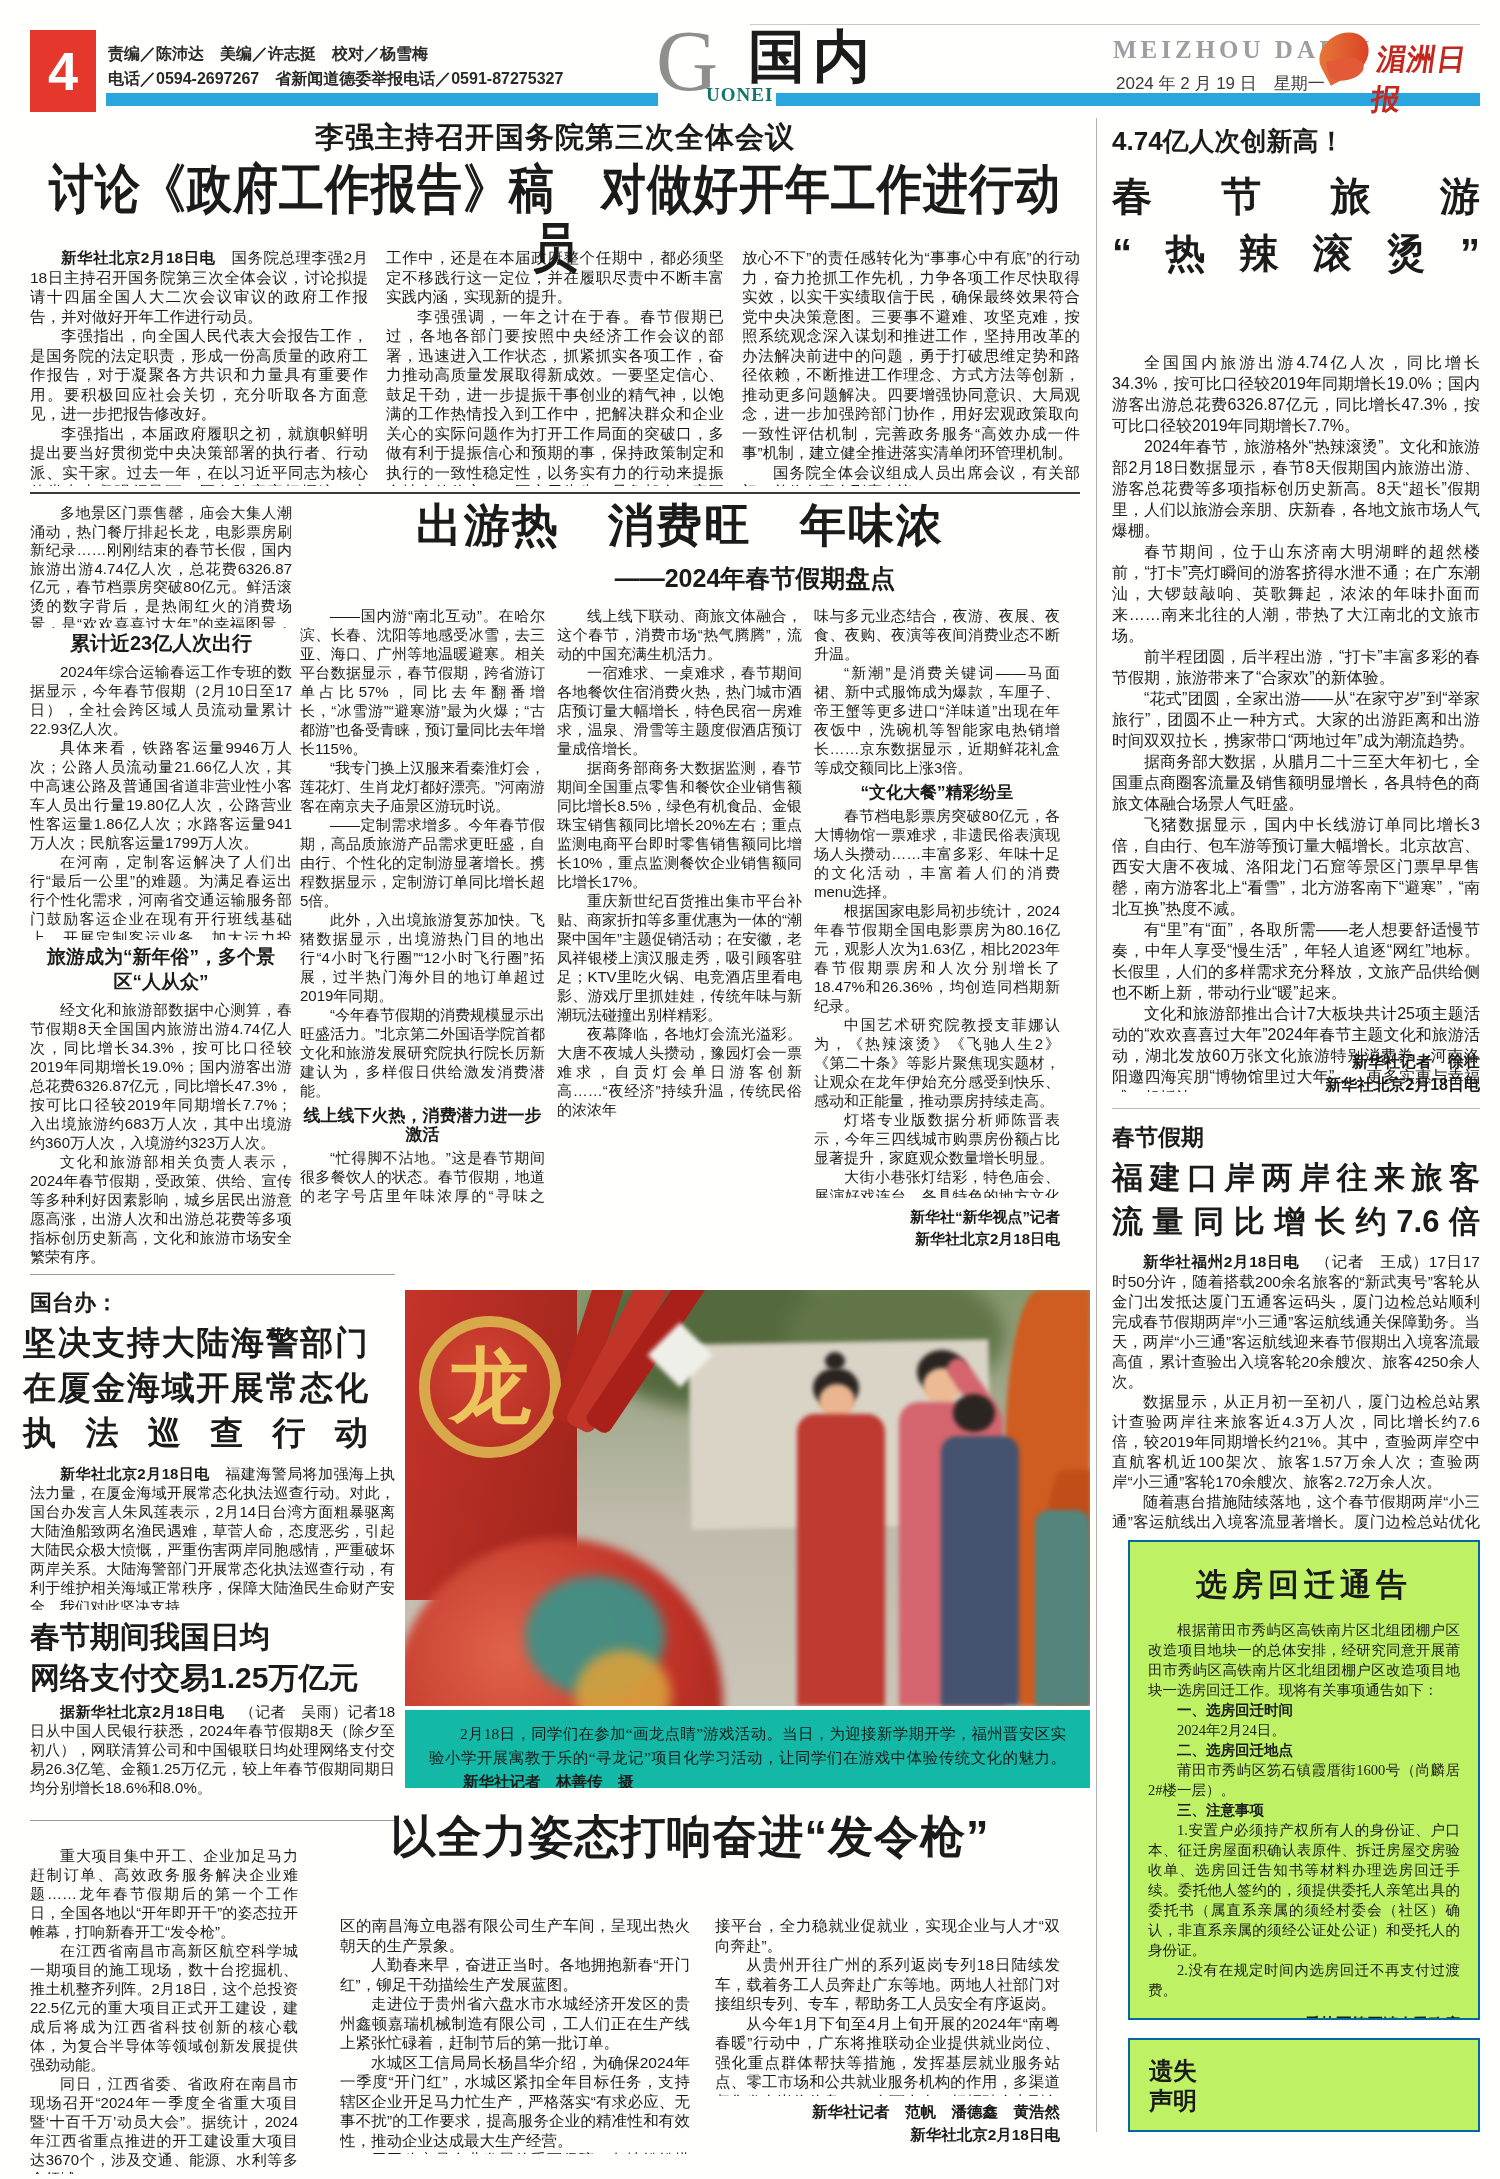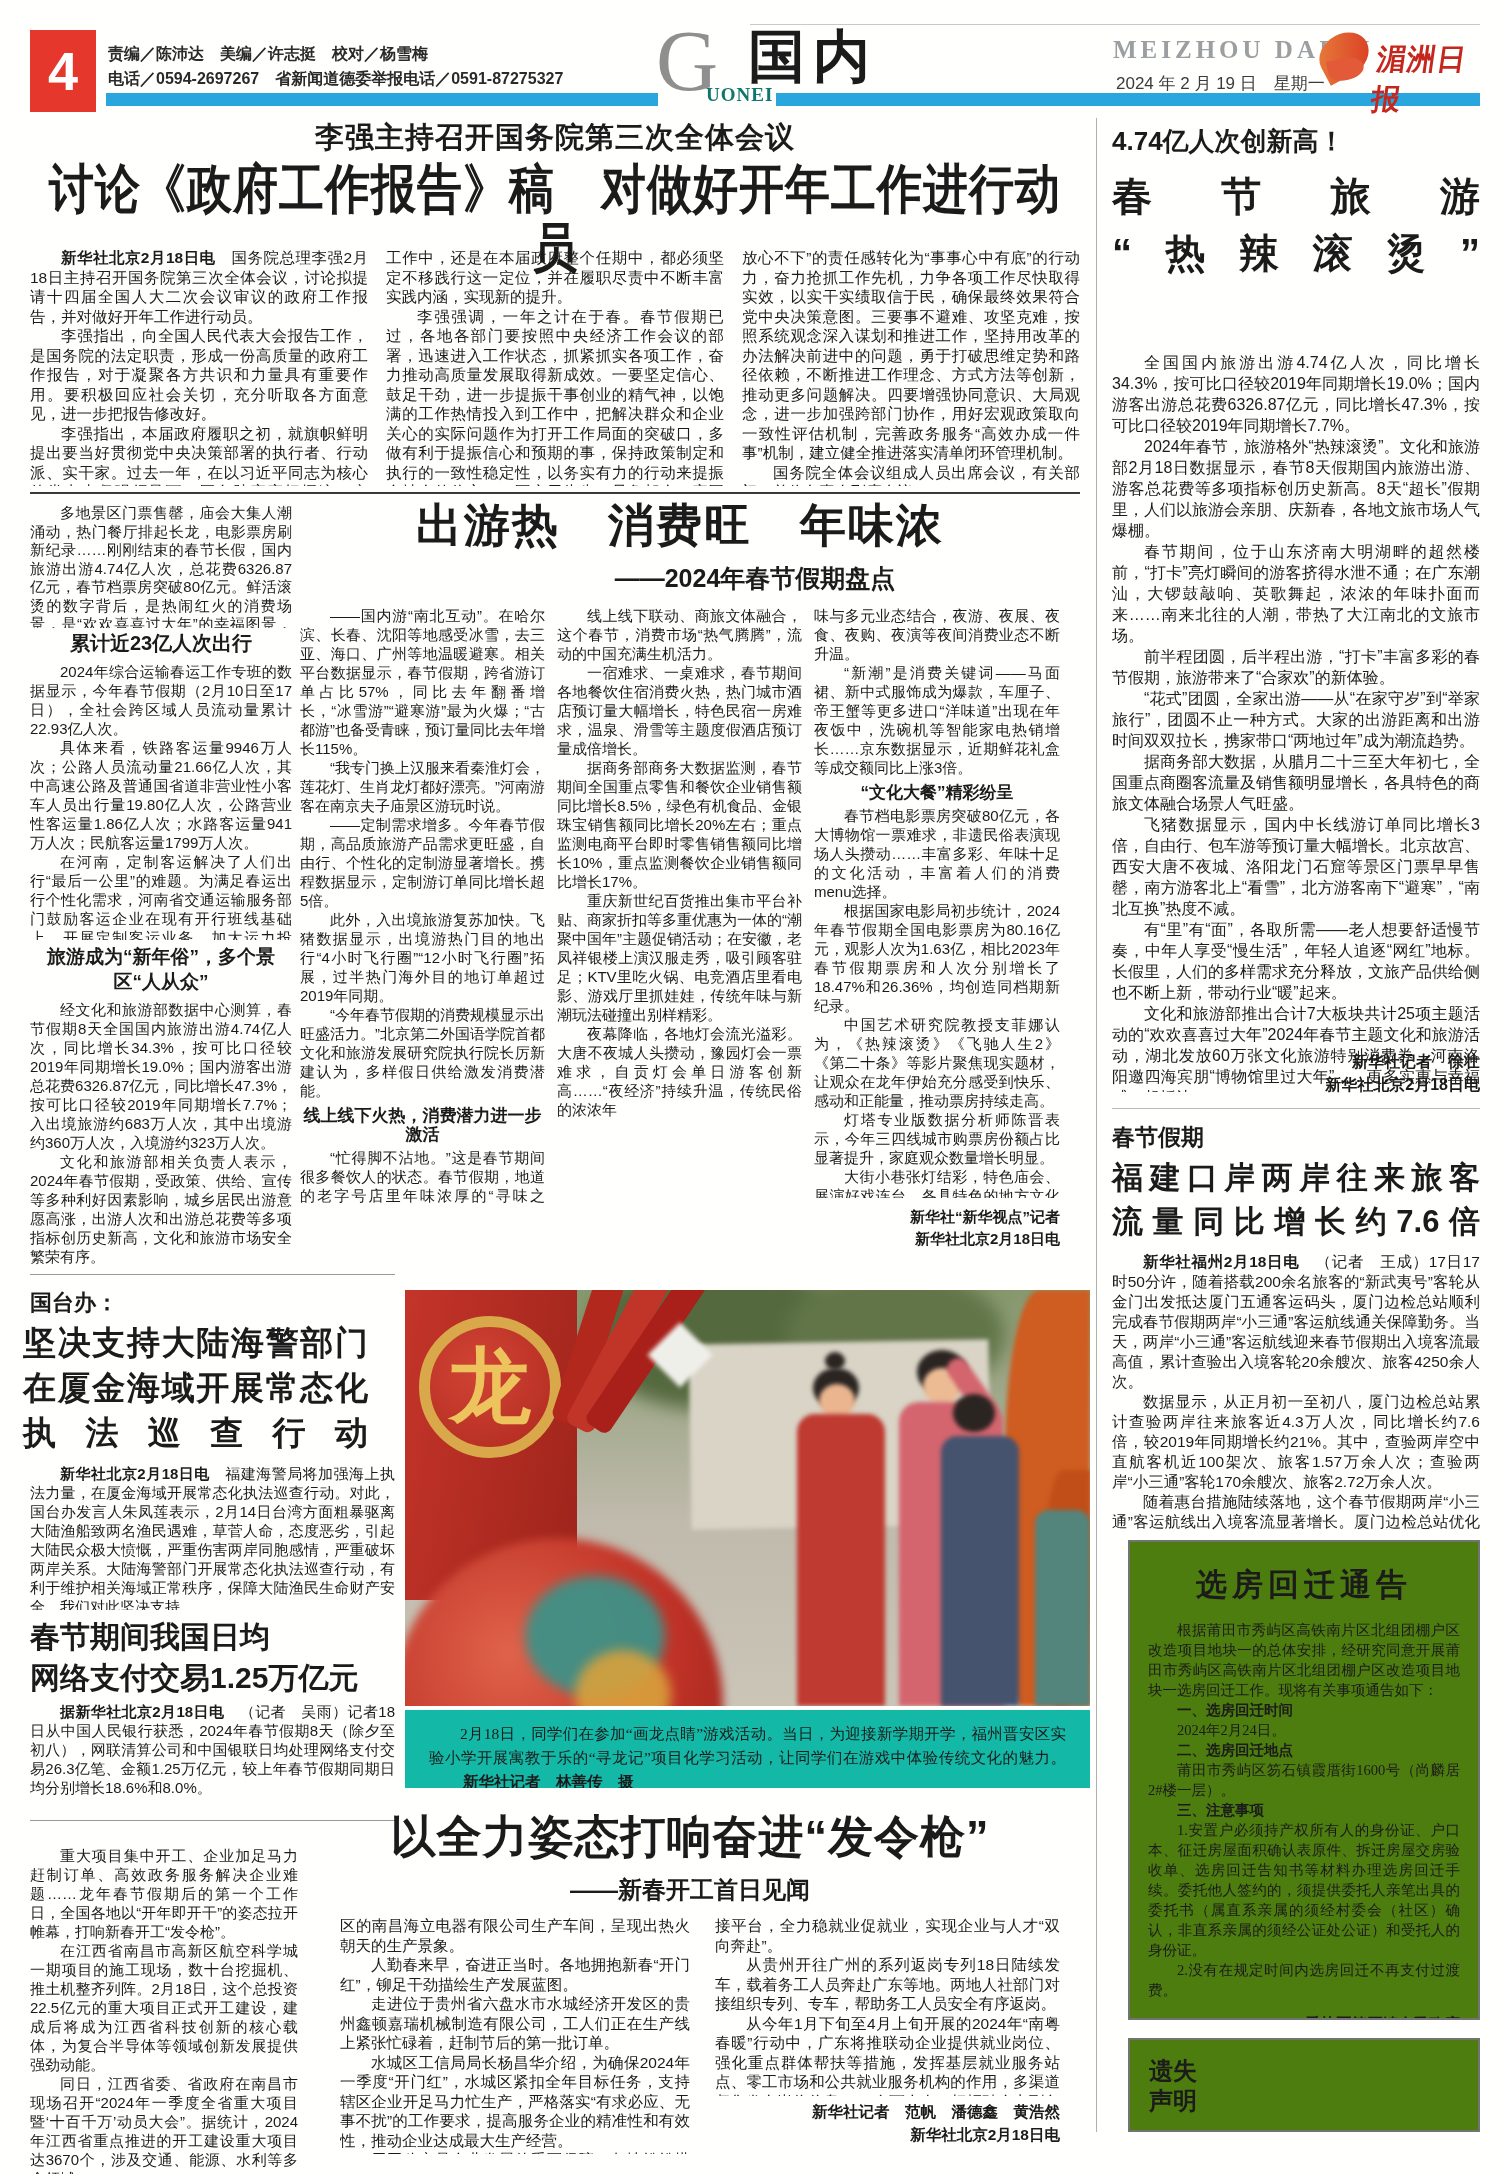--- a/index.html
+++ b/index.html
@@ -10,21 +10,21 @@
   .b{font-weight:bold;}
   .serif{font-family:"Liberation Serif","DejaVu Serif",serif;}
   .jcol{text-align:justify;overflow:hidden;}
   .jcol p{margin:0;text-indent:2em;}
   .spread{text-align:justify;text-align-last:justify;}
   .msub{font-weight:bold;text-align:center;text-indent:0 !important;margin:6px 0 4px 0 !important;}
   .sig{text-align:right;font-weight:bold;}
   .hairline{background:#c9c9c9;}
   .kicker{font-weight:bold;letter-spacing:1px;}
   .headline{font-weight:900;letter-spacing:1px;line-height:1.1;}
-  .notice-box{border:2px solid #737373;background:#4d7c0f;box-sizing:border-box;overflow:hidden;}
+  .notice-box{border:2px solid #0369a1;background:#bef264;box-sizing:border-box;overflow:hidden;}
   .notice-box p{margin:0;}
   
   #photo{overflow:hidden;background:linear-gradient(180deg,#86986d 0%,#a3aa8e 28%,#c0baac 55%,#cbc5b8 100%);}
   .blob{position:absolute;border-radius:50%;filter:blur(9px);}
   .soft{filter:blur(2px);}
 </style>
 </head>
 <body>
 
 <div id="page">
@@ -244,21 +244,20 @@
     <div class="abs" style="left:120px;top:286px;width:140px;height:120px;border-radius:50%;filter:blur(6px);background:#3f9187;opacity:.95;"></div>
     <div class="abs" style="left:170px;top:360px;width:96px;height:90px;border-radius:50%;filter:blur(6px);background:#d9a13c;opacity:.9;"></div>
   </div>
 
   <div class="abs serif" style="left:405px;top:1710px;width:685px;height:78px;background:#14b8a6;box-sizing:border-box;padding:12px 24px;
        font-size:15.5px;line-height:24px;text-align:justify;overflow:hidden;">
     <p style="margin:0;text-indent:2em;"><span>2月18日，同学们在参加“画龙点睛”游戏活动。当日，为迎接新学期开学，福州晋安区实验小学开展寓教于乐的“寻龙记”项目化学习活动，让同学们在游戏中体验传统文化的魅力。</span><span class="b" style="margin-left:34px;">新华社记者　林善传　摄</span></p>
   </div>
 
   <div class="abs headline ctr" style="left:310px;top:1812px;width:760px;font-size:45px;">以全力姿态打响奋进“发令枪”</div>
-  <div class="abs ctr" style="left:310px;top:1874px;width:760px;font-size:24px;font-weight:600;">——新春开工首日见闻</div>
 
   <div class="abs jcol" style="left:30px;top:1846px;width:268px;height:328px;font-size:15px;line-height:19px;">
     <p>重大项目集中开工、企业加足马力赶制订单、高效政务服务解决企业难题……龙年春节假期后的第一个工作日，全国各地以“开年即开干”的姿态拉开帷幕，打响新春开工“发令枪”。</p>
     <p>在江西省南昌市高新区航空科学城一期项目的施工现场，数十台挖掘机、推土机整齐列阵。2月18日，这个总投资22.5亿元的重大项目正式开工建设，建成后将成为江西省科技创新的核心载体，为复合半导体等领域创新发展提供强劲动能。</p>
     <p>同日，江西省委、省政府在南昌市现场召开“2024年一季度全省重大项目暨‘十百千万’动员大会”。据统计，2024年江西省重点推进的开工建设重大项目达3670个，涉及交通、能源、水利等多个领域。</p>
 
   </div>
   <div class="abs jcol" style="left:340px;top:1916px;width:350px;height:238px;font-size:15.5px;line-height:19.5px;">
     <p style="text-indent:0;">区的南昌海立电器有限公司生产车间，呈现出热火朝天的生产景象。</p>
     <p>人勤春来早，奋进正当时。各地拥抱新春“开门红”，铆足干劲描绘生产发展蓝图。</p>

